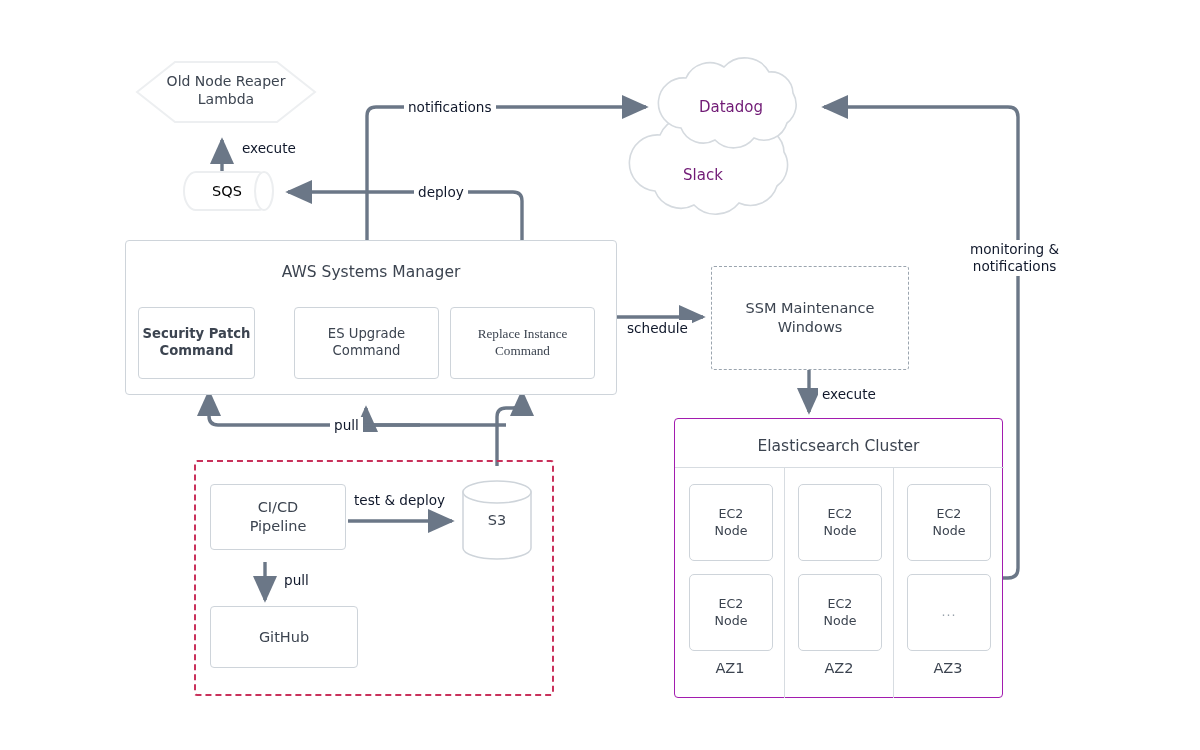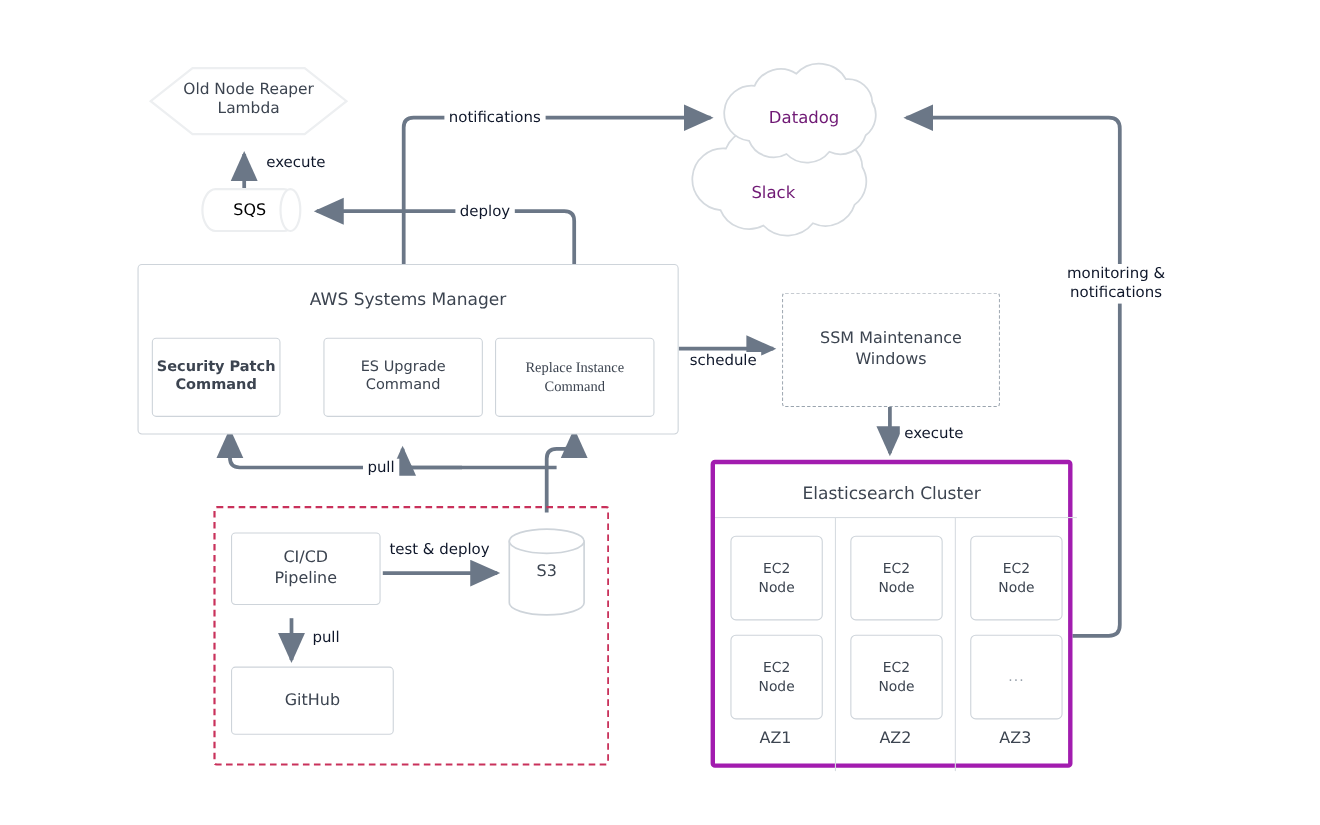--- a/index.html
+++ b/index.html
@@ -19,22 +19,22 @@
         display:flex;align-items:center;justify-content:center;
         text-align:center;line-height:1.28;}
   .boxed{background:#ffffff;border:1px solid #ced4da;border-radius:4px;}
 
   .ssm-outer{border:1px solid #ced4da;border-radius:4px;background:#fff;
              display:block;z-index:2;}
   .ssm-title{position:absolute;left:0;right:0;top:22px;text-align:center;
              font-size:15.5px;color:#3c4450;}
   .cmd{position:absolute;font-size:13.2px;}
 
-  .es-outer{border:4px solid #a21caf;border-radius:4px;background:#fff;
-            display:block;z-index:2;}
+  .es-outer{border:1px solid #a21caf;border-radius:4px;background:#fff;
+            display:block;z-index:2;margin-left:28px;}
   .es-title{position:absolute;left:0;right:0;top:18px;text-align:center;
             font-size:15.5px;}
   .es-rule{position:absolute;background:#d7dce1;}
   .ec2{position:absolute;border:1px solid #ced4da;border-radius:5px;background:#fff;
        display:flex;align-items:center;justify-content:center;font-size:12.6px;
        line-height:1.3;text-align:center;}
   .az-label{position:absolute;text-align:center;font-size:14.5px;}
 
   .dashed-box{position:absolute;border:1px dashed #9aa4ae;border-radius:3px;
               background:#fff;display:flex;align-items:center;justify-content:center;

